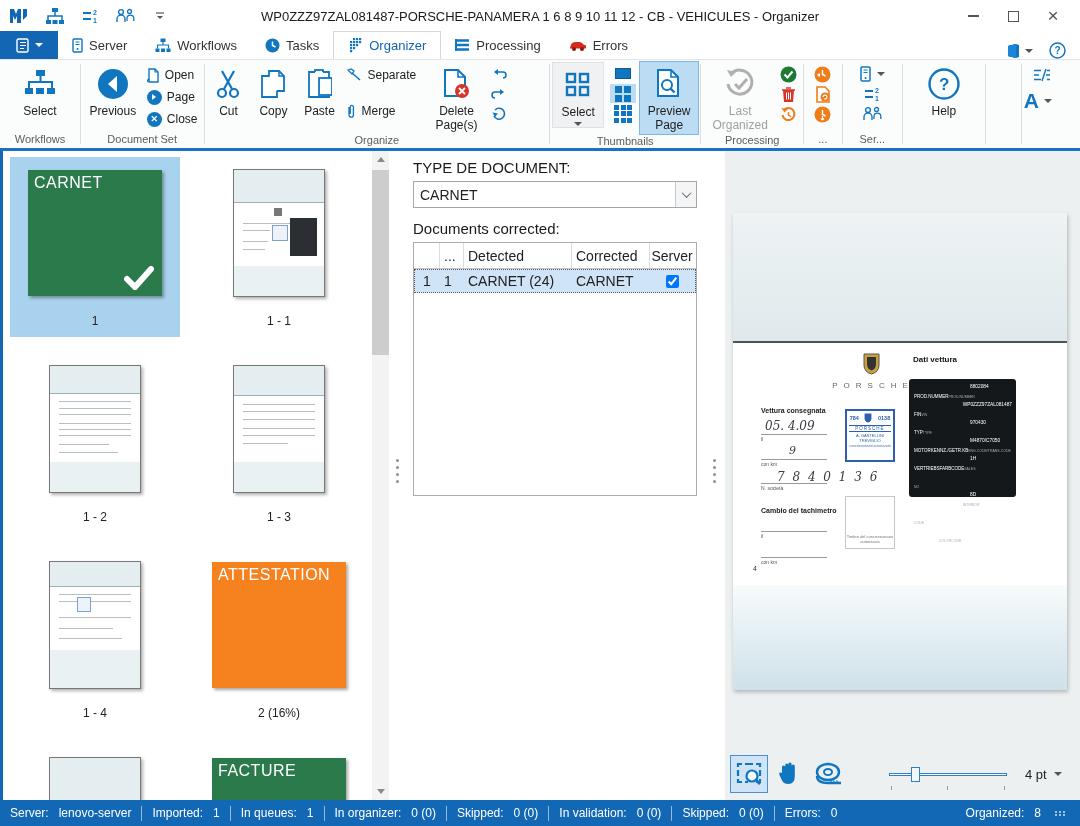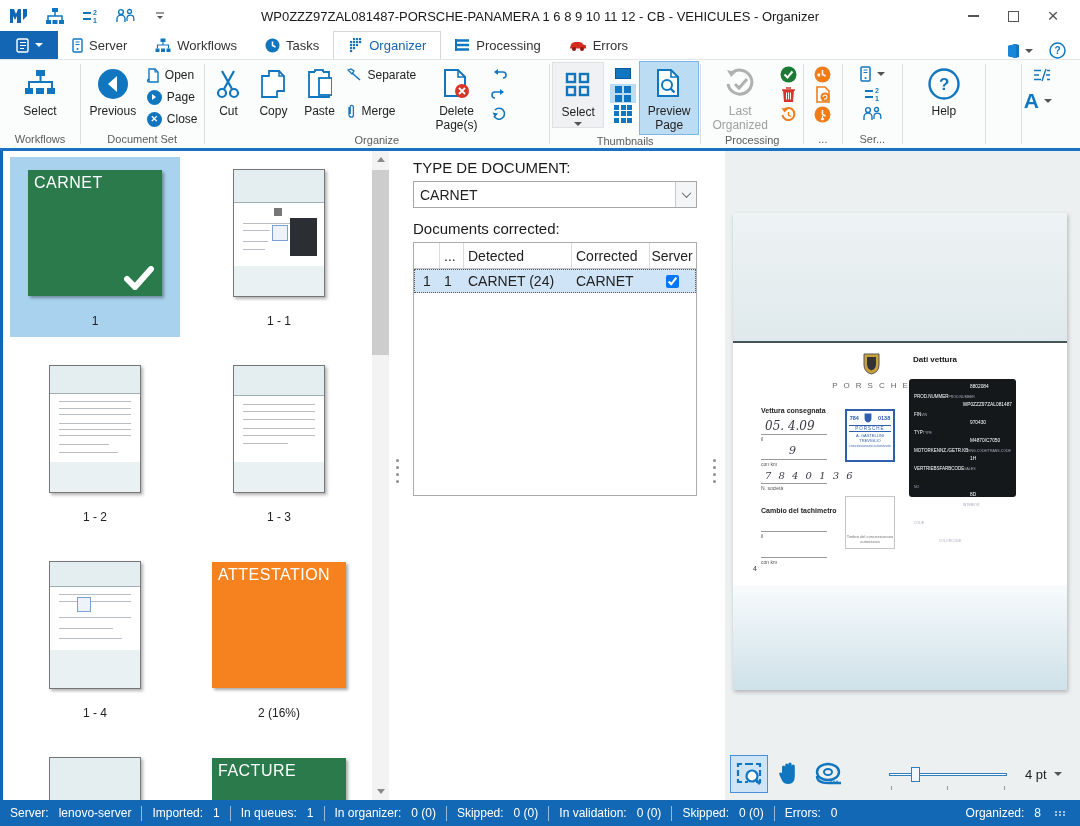--- a/index.html
+++ b/index.html
@@ -830,21 +830,21 @@
           </div>
       </div>
 
       <div style="position:absolute;left:28px;top:194px;font-size:7px;font-weight:bold;color:#222;">Vettura consegnata</div>
       <div class="hand" style="position:absolute;left:32px;top:206px;font-size:12px;">05. 4.09</div>
       <div class="fline" style="left:28px;top:221px;width:66px;"></div>
       <div class="flabel" style="left:28px;top:223px;">il</div>
       <div class="hand" style="position:absolute;left:56px;top:231px;font-size:11px;">9</div>
       <div class="fline" style="left:28px;top:246px;width:66px;"></div>
       <div class="flabel" style="left:28px;top:248px;">con km</div>
-      <div class="hand" style="position:absolute;left:32px;top:257px;font-size:10px;letter-spacing:2px;">7 8 4 0 1 3 6</div>
+      <div class="hand" style="position:absolute;left:44px;top:257px;font-size:12px;letter-spacing:2px;">7 8 4 0 1 3 6</div>
       <div class="fline" style="left:28px;top:270px;width:66px;"></div>
       <div class="flabel" style="left:28px;top:272px;">N. società</div>
 
       <div style="position:absolute;left:28px;top:294px;font-size:7px;font-weight:bold;color:#222;">Cambio del tachimetro</div>
       <div class="fline" style="left:28px;top:318px;width:66px;"></div>
       <div class="flabel" style="left:28px;top:320px;">il</div>
       <div class="fline" style="left:28px;top:344px;width:66px;"></div>
       <div class="flabel" style="left:28px;top:346px;">con km</div>
 
       <div id="stampbox">

